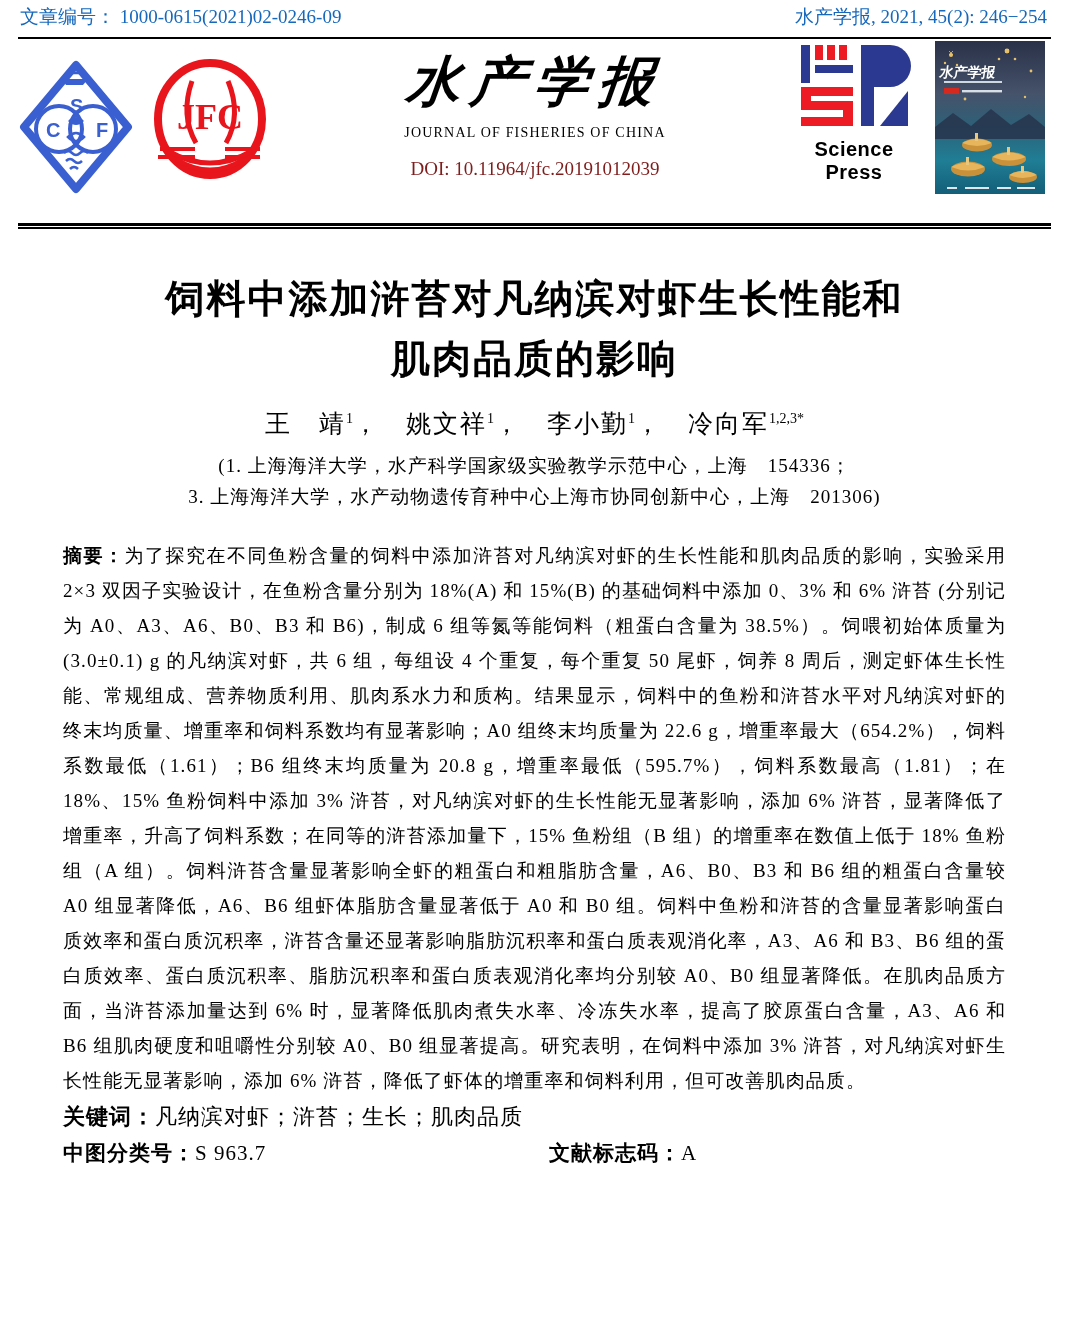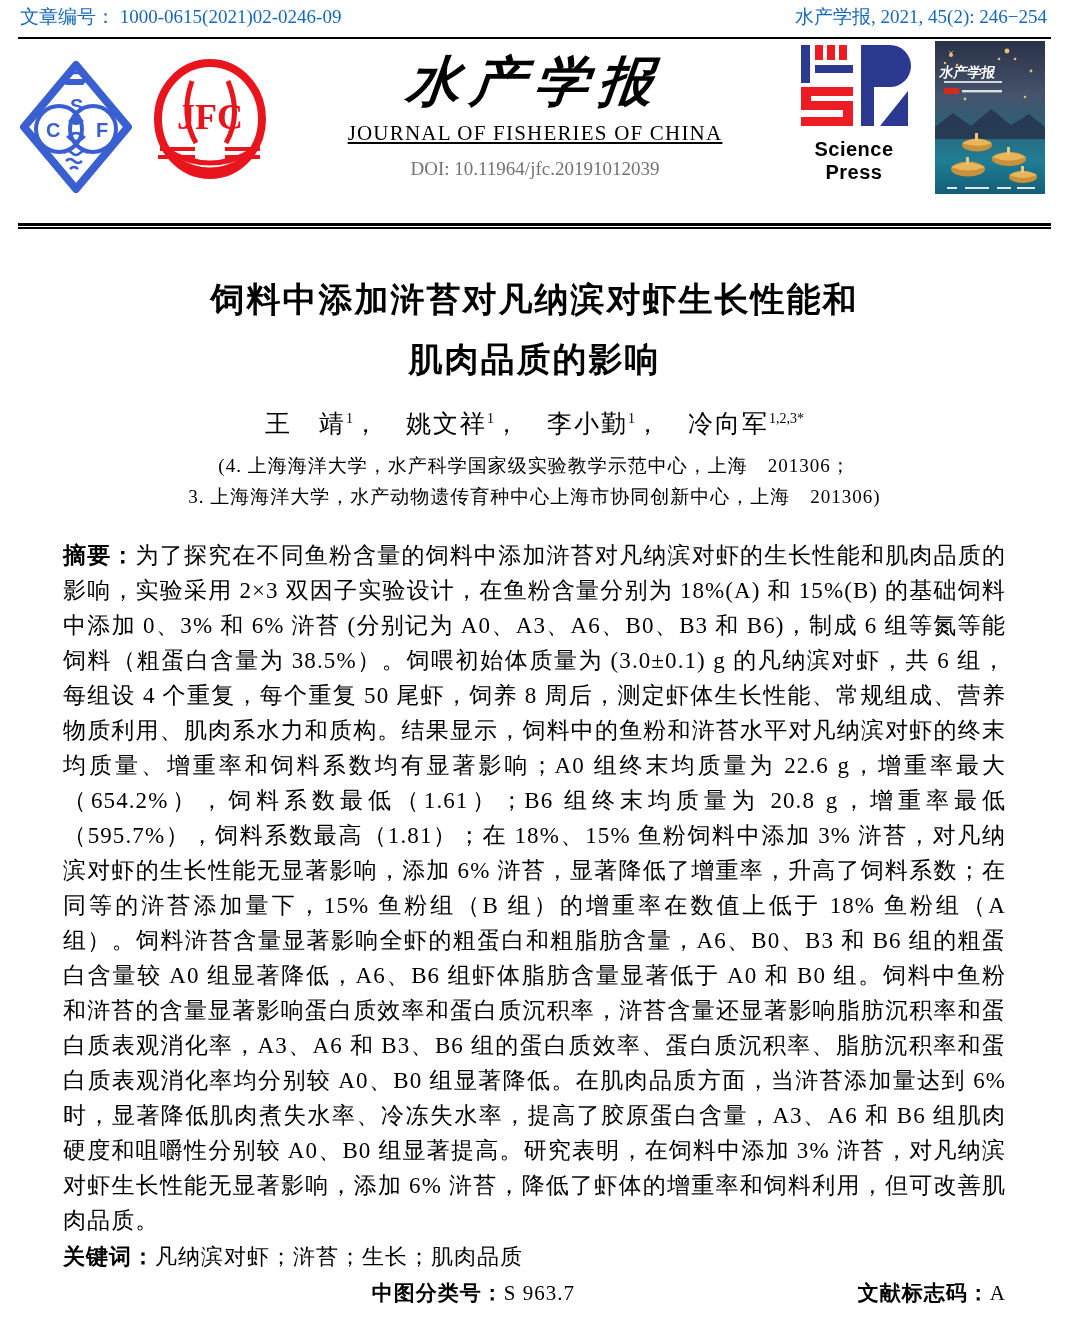--- a/index.html
+++ b/index.html
@@ -20,45 +20,45 @@
 
   
   .masthead{ position:relative; height:176px; }
   .csf-logo{ position:absolute; left:16px; top:10px; }
   .jfc-logo{ position:absolute; left:150px; top:16px; }
   .mast-center{ position:absolute; left:320px; top:4px; width:430px; text-align:center; }
   .mast-cn{
     font-size:54px; font-weight:bold; font-style:italic; letter-spacing:10px;
     line-height:78px; transform:skewX(-6deg);
   }
-  .mast-en{ font-size:21px; letter-spacing:1.2px; line-height:24px;text-decoration:underline; }
-  .mast-doi{ font-size:19px; color:#737373; margin-top:13px; }
+  .mast-en{ font-size:14px; letter-spacing:1.2px; line-height:24px; }
+  .mast-doi{ font-size:19px; color:#7f1d1d; margin-top:13px; }
   .sp-block{ position:absolute; left:786px; top:4px; width:136px; text-align:center; }
   .sp-text{ font-family:"Liberation Sans","DejaVu Sans",sans-serif; font-weight:bold;
             font-size:20px; letter-spacing:0.5px; margin-top:5px; }
   .cover{ position:absolute; left:935px; top:2px; width:110px; height:153px; }
 
   .rule-double{ margin:8px 18px 0 18px; height:6px;
     border-top:3px solid #000; border-bottom:2px solid #000; }
 
   
   .title{ margin-top:40px; text-align:center;
     font-family:"Liberation Sans","DejaVu Sans",sans-serif; font-weight:bold;
-    font-size:34px; line-height:60px; letter-spacing:2px; }
+    font-size:39px; line-height:60px; letter-spacing:2px; }
   .authors{ margin-top:18px; text-align:center; font-size:25px; letter-spacing:2px; }
   .authors sup{ font-size:14px; letter-spacing:0; }
   .authors .sep{ margin-right:26px; }
   .affils{ margin-top:10px; text-align:center; font-size:19px; line-height:31px; letter-spacing:1px; }
 
   
-  .abstract{ margin:26px 63px 0 63px; font-size:23px; line-height:35px;
+  .abstract{ margin:26px 63px 0 63px; font-size:19px; line-height:35px;
     text-align:justify; text-justify:inter-ideograph; letter-spacing:1.1px; }
   .abstract .label{ font-family:"Liberation Sans","DejaVu Sans",sans-serif; font-weight:bold; }
   .keywords{ margin:1px 63px 0 63px; font-size:22px; line-height:35px; letter-spacing:1px; }
-  .class-line{ margin:2px 63px 0 63px; font-size:21px; line-height:34px; display:flex; letter-spacing:1px;justify-content:flex-end; }
+  .class-line{ margin:2px 63px 0 63px; font-size:21px; line-height:34px; display:flex; letter-spacing:1px; }
   .class-line .clc{ width:486px; }
 
   svg text{ font-family:"Liberation Sans","DejaVu Sans",sans-serif; }
 </style>
 </head>
 <body>
 
 <div class="top-line">
   <div>
     <span class="lbl">文章编号：</span>
@@ -178,21 +178,21 @@
 <div class="title">
   <div>饲料中添加浒苔对凡纳滨对虾生长性能和</div>
   <div>肌肉品质的影响</div>
 </div>
 
 <div class="authors">
   <span><span>王　靖</span><sup>1</sup></span><span class="sep">，</span><span><span>姚文祥</span><sup>1</sup></span><span class="sep">，</span><span><span>李小勤</span><sup>1</sup></span><span class="sep">，</span><span><span>冷向军</span><sup>1,2,3*</sup></span>
 </div>
 
 <div class="affils">
-  <div>(4. 上海海洋大学，水产科学国家级实验教学示范中心，上海　201306；</div>
+  <div>(1. 上海海洋大学，水产科学国家级实验教学示范中心，上海　154336；</div>
   <div>3. 上海海洋大学，水产动物遗传育种中心上海市协同创新中心，上海　201306)</div>
 </div>
 
 <p class="abstract"><span class="label">摘要：</span><span>为了探究在不同鱼粉含量的饲料中添加浒苔对凡纳滨对虾的生长性能和肌肉品质的影响，实验采用 2×3 双因子实验设计，在鱼粉含量分别为 18%(A) 和 15%(B) 的基础饲料中添加 0、3% 和 6% 浒苔 (分别记为 A0、A3、A6、B0、B3 和 B6)，制成 6 组等氮等能饲料（粗蛋白含量为 38.5%）。饲喂初始体质量为 (3.0±0.1) g 的凡纳滨对虾，共 6 组，每组设 4 个重复，每个重复 50 尾虾，饲养 8 周后，测定虾体生长性能、常规组成、营养物质利用、肌肉系水力和质构。结果显示，饲料中的鱼粉和浒苔水平对凡纳滨对虾的终末均质量、增重率和饲料系数均有显著影响；A0 组终末均质量为 22.6 g，增重率最大（654.2%），饲料系数最低（1.61）；B6 组终末均质量为 20.8 g，增重率最低（595.7%），饲料系数最高（1.81）；在 18%、15% 鱼粉饲料中添加 3% 浒苔，对凡纳滨对虾的生长性能无显著影响，添加 6% 浒苔，显著降低了增重率，升高了饲料系数；在同等的浒苔添加量下，15% 鱼粉组（B 组）的增重率在数值上低于 18% 鱼粉组（A 组）。饲料浒苔含量显著影响全虾的粗蛋白和粗脂肪含量，A6、B0、B3 和 B6 组的粗蛋白含量较 A0 组显著降低，A6、B6 组虾体脂肪含量显著低于 A0 和 B0 组。饲料中鱼粉和浒苔的含量显著影响蛋白质效率和蛋白质沉积率，浒苔含量还显著影响脂肪沉积率和蛋白质表观消化率，A3、A6 和 B3、B6 组的蛋白质效率、蛋白质沉积率、脂肪沉积率和蛋白质表观消化率均分别较 A0、B0 组显著降低。在肌肉品质方面，当浒苔添加量达到 6% 时，显著降低肌肉煮失水率、冷冻失水率，提高了胶原蛋白含量，A3、A6 和 B6 组肌肉硬度和咀嚼性分别较 A0、B0 组显著提高。研究表明，在饲料中添加 3% 浒苔，对凡纳滨对虾生长性能无显著影响，添加 6% 浒苔，降低了虾体的增重率和饲料利用，但可改善肌肉品质。</span></p>
 
 <p class="keywords"><span class="hei">关键词：</span><span>凡纳滨对虾；浒苔；生长；肌肉品质</span></p>
 
 <div class="class-line">
   <span class="clc"><span class="hei">中图分类号：</span><span>S 963.7</span></span>
   <span><span class="hei">文献标志码：</span><span>A</span></span>

